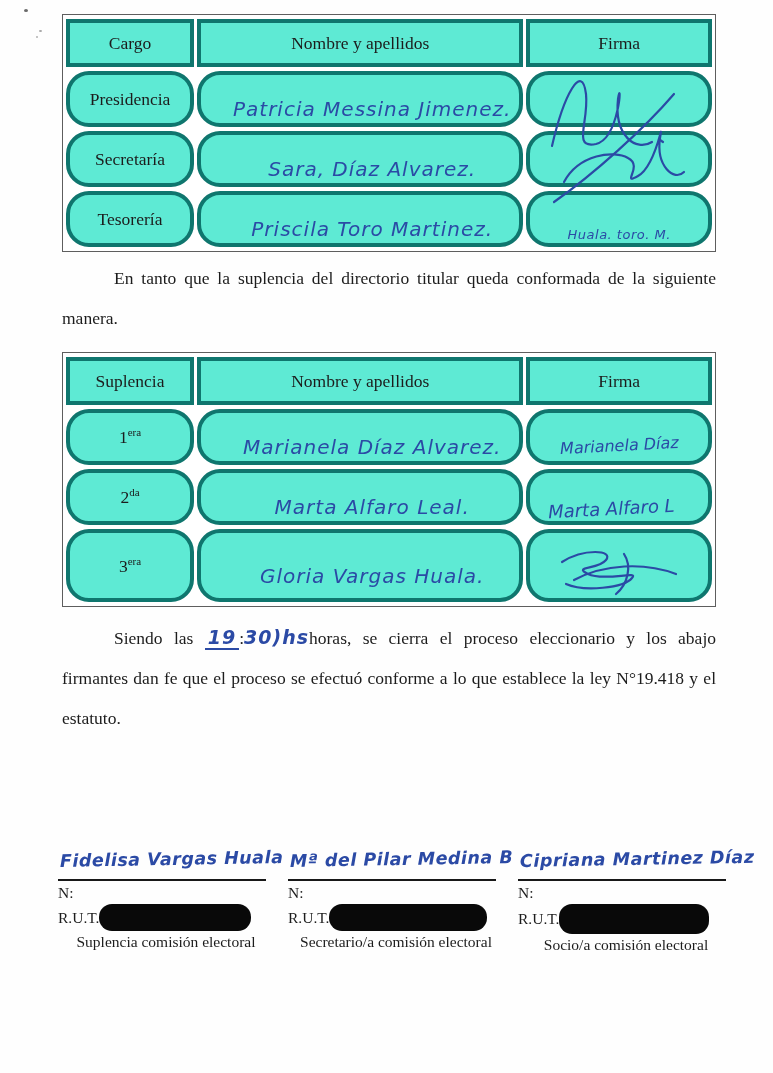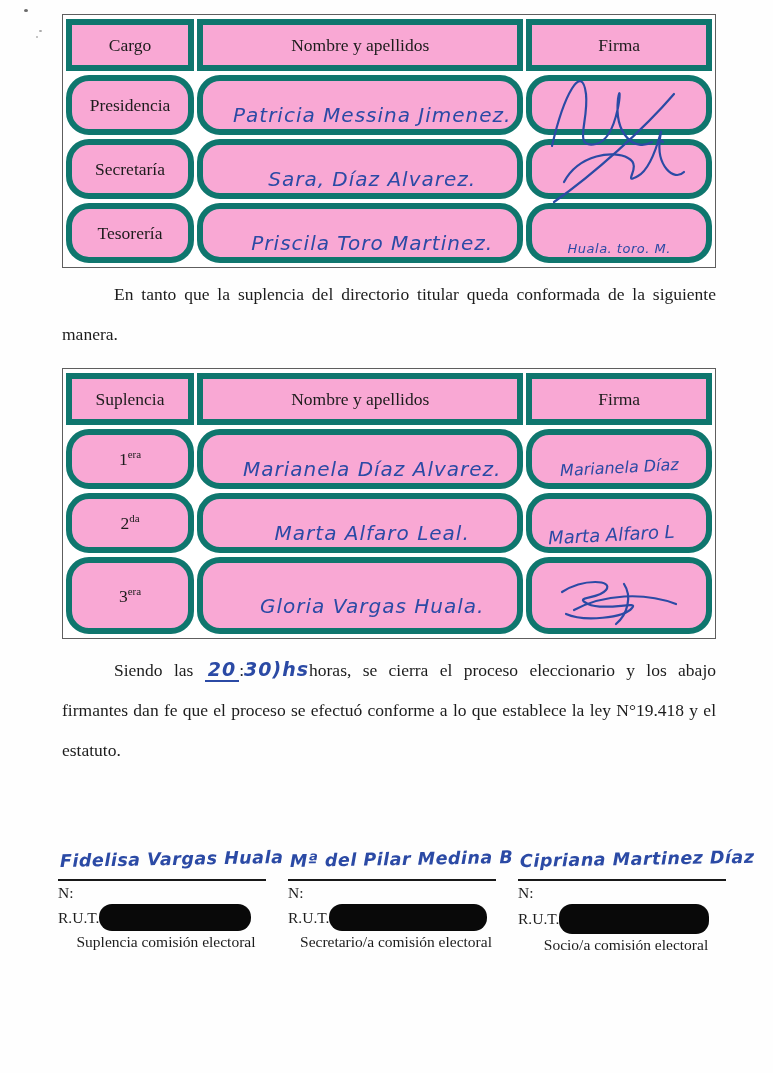--- a/index.html
+++ b/index.html
@@ -39,27 +39,27 @@
   
   table.doc-table{
     width:100%;
     border-collapse:separate;
     border-spacing:3px 4px;
     background:#ffffff;
     border:1px solid #5e5e5e;
     margin-top:14px;
   }
   table.doc-table td,table.doc-table th{
-    border:6px solid #0f766e;
+    border:4px solid #0f766e;
     font-weight:normal;
     font-size:17.5px;
     text-align:center;
     vertical-align:middle;
     position:relative;
-    background:#f9a8d4;
+    background:#5eead4;
   }
   table.doc-table th{height:38px;}
   table.doc-table td{height:46px;border-radius:23px;}
   .col-cargo{width:20%;}
   .col-nombre{width:51%;}
   .col-firma{width:29%;}
   td.nombre-cell{text-align:left;vertical-align:bottom;}
   sup{font-size:11px;}
 
   
@@ -220,21 +220,21 @@
                 <path d="M70 14 C 78 26, 74 44, 62 54"></path>
               </g>
             </svg>
           </td>
         </tr>
       </tbody>
         </table>
     </div>
 
     <p class="doc" id="p3"><span class="indent"></span><span>Siendo las</span>
-      <span class="hand hand-inline hand-hour">20</span><span>:</span><span class="hand hand-inline">30)hs</span><span>horas, se cierra el proceso eleccionario y los abajo firmantes dan fe que el proceso se efectuó conforme a lo que establece la ley N°19.418 y el estatuto.</span></p>
+      <span class="hand hand-inline hand-hour">19</span><span>:</span><span class="hand hand-inline">30)hs</span><span>horas, se cierra el proceso eleccionario y los abajo firmantes dan fe que el proceso se efectuó conforme a lo que establece la ley N°19.418 y el estatuto.</span></p>
   </div>
 
   <div class="signers">
 
     <div class="signer">
       <span class="sig-name">Fidelisa Vargas Huala</span>
       <div class="sig-line"></div>
       <div class="n-label">N:</div>
       <div class="rut-row">
         <span>R.U.T.</span>

